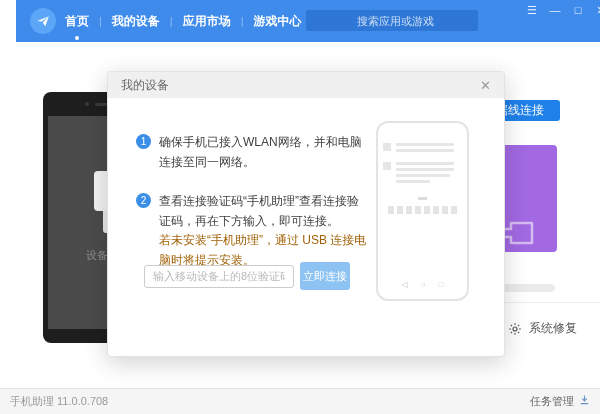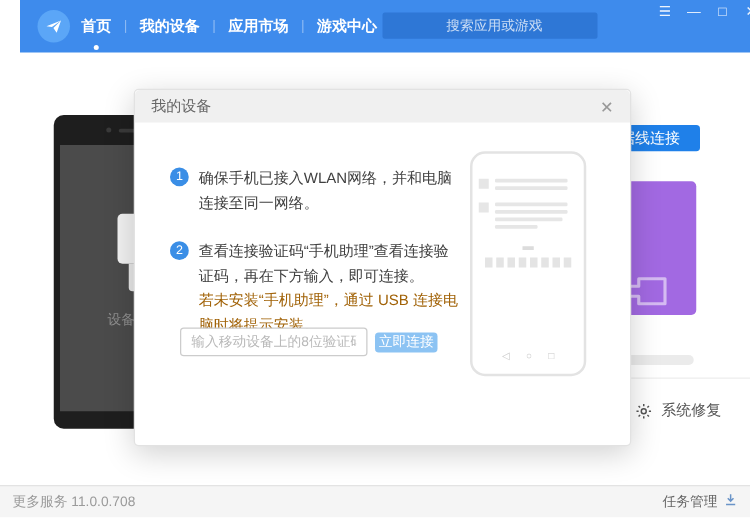--- a/index.html
+++ b/index.html
@@ -43,21 +43,21 @@
   .modal-close { font-size:13px; color:#999; cursor:pointer; line-height:1; }
 
   .steps { position:absolute; left:28px; top:60px; width:232px; }
   .step { display:flex; gap:8px; margin-bottom:18px; }
   .step-num { flex:0 0 15px; width:15px; height:15px; margin-top:2px; border-radius:50%; background:#3a8ee6; color:#fff; font-size:10px; display:flex; align-items:center; justify-content:center; }
   .step-text { font-size:12px; color:#404040; line-height:1.7; width:218px; }
   .note { position:absolute; left:51px; top:158px; width:212px; font-size:12px; color:#a16207; line-height:1.7; }
   .code-row { position:absolute; left:36px; top:190px; display:flex; align-items:center; }
   .code-input { width:150px; height:23px; border:1px solid #ccc; border-radius:3px; padding:0 8px; font-size:11px; color:#333; outline:none; font-family:inherit; }
   .code-input::placeholder { color:#b9b9b9; }
-  .connect-btn { margin-left:6px; width:50px; height:16px; background:#8cc3f3; border:none; border-radius:3px; color:#fff; font-size:11px; cursor:pointer; font-family:Liberation Serif, serif; }
+  .connect-btn { margin-left:6px; width:50px; height:28px; background:#8cc3f3; border:none; border-radius:3px; color:#fff; font-size:11px; cursor:pointer; font-family:Liberation Serif, serif; }
 
   .illo-phone { position:absolute; left:268px; top:49px; width:93px; height:180px; border:2px solid #e3e3e3; border-radius:12px; background:#fff; }
   .illo-inner { position:absolute; left:5px; top:8px; right:5px; bottom:8px; }
   .illo-group { display:flex; gap:5px; margin-bottom:10px; }
   .illo-sq { flex:0 0 8px; width:8px; height:8px; background:#e6e6e6; }
   .illo-lines { display:flex; flex-direction:column; gap:3px; flex:1; }
   .illo-line { height:3px; background:#e6e6e6; border-radius:1px; }
   .illo-dash { width:9px; height:3px; background:#dcdcdc; margin:14px auto 6px auto; }
   .illo-codes { display:flex; gap:3px; justify-content:center; }
   .illo-code { width:6px; height:8px; background:#e4e4e4; }
@@ -188,20 +188,20 @@
       <div class="illo-nav">
         <span>◁</span>
         <span>○</span>
         <span>□</span>
       </div>
     </div>
   </div>
 </div>
 
 <div class="statusbar">
-  <span class="ver">更多服务 11.0.0.708</span>
+  <span class="ver">手机助理 11.0.0.708</span>
   <div class="taskmgr">
     <span class="label">任务管理</span>
     <svg width="11" height="11" viewBox="0 0 24 24" fill="none" stroke="#6a94c8" stroke-width="2.6">
         <path d="M12 3v11M7 10l5 5 5-5M4 21h16"></path>
       </svg>
   </div>
 </div>
 
 </body></html>

